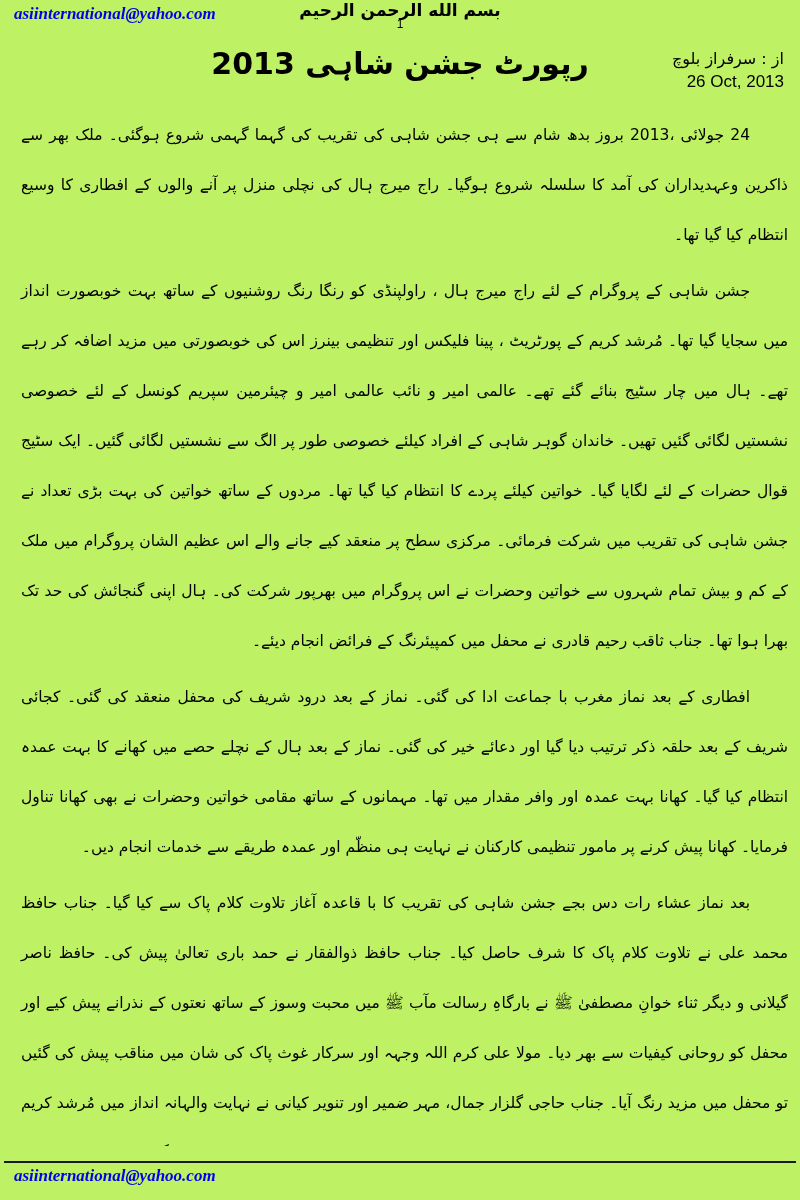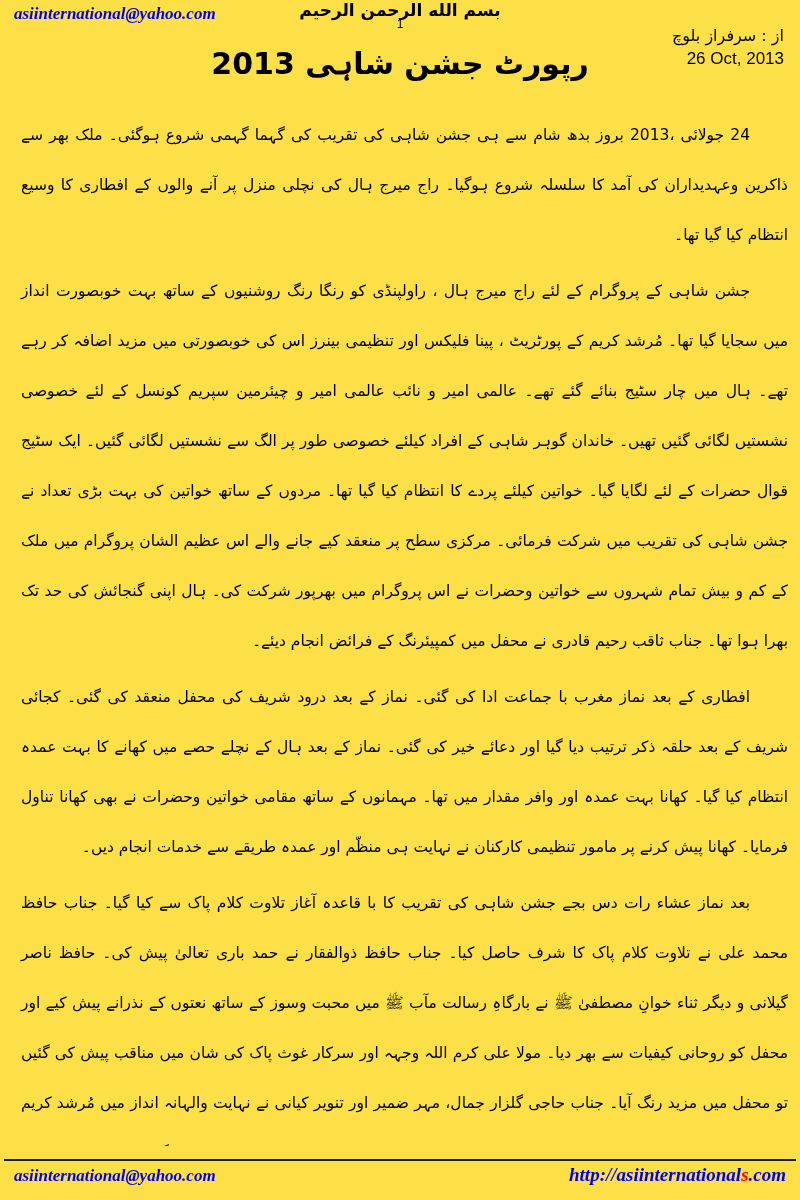--- a/index.html
+++ b/index.html
@@ -1,36 +1,36 @@
 <!DOCTYPE html>
 <html lang="ur" style="--link-blue: #0000ee; --accent-red: #ff0000; --text-black: #000000;"><head>
 <meta charset="utf-8">
 <style>
   * { box-sizing: border-box; }
   html,body { margin:0; padding:0; background:#e8e8e8; }
   .page {
     width:800px; height:1200px; margin:0 auto; position:relative;
-    background:#fde047; overflow:hidden;
+    background:#bef264; overflow:hidden;
     font-family:"DejaVu Sans", sans-serif; color:#000;
   }
   
   header { position:relative; height:106px; }
   .email-top {
     position:absolute; left:14px; top:4px;
     font-family:"Liberation Serif", serif; font-style:italic; font-weight:bold;
     font-size:17px; color:var(--link-blue); text-decoration:none; direction:ltr;
   }
   .bismillah-block { position:absolute; left:0; right:0; top:2px; text-align:center; direction:rtl; }
   .bismillah { font-size:17px; font-weight:bold; line-height:17px; }
   .page-number {
     font-family:"Liberation Sans", sans-serif; font-size:12px; line-height:10px;
     color:#000; direction:ltr;
   }
   .byline { position:absolute; right:16px; top:24px; text-align:right; }
-  .author { direction:rtl; font-size:16px; line-height:24px; }
+  .author { direction:rtl; font-size:16px; line-height:24px;margin-top:23px; }
   .date {
     direction:ltr; font-family:"Liberation Sans", sans-serif;
     font-size:17px; line-height:22px;
   }
   .title {
     position:absolute; left:0; right:0; top:44px; margin:0;
     text-align:center; direction:rtl;
     font-size:30px; font-weight:bold; line-height:40px;
   }
   
@@ -80,17 +80,16 @@
     <p>جشن شاہی کے پروگرام کے لئے راج میرج ہال ، راولپنڈی کو رنگا رنگ روشنیوں کے ساتھ بہت خوبصورت انداز میں سجایا گیا تھا۔ مُرشد کریم کے پورٹریٹ ، پینا فلیکس اور تنظیمی بینرز اس کی خوبصورتی میں مزید اضافہ کر رہے تھے۔ ہال میں چار سٹیج بنائے گئے تھے۔ عالمی امیر و نائب عالمی امیر و چیئرمین سپریم کونسل کے لئے خصوصی نشستیں لگائی گئیں تھیں۔ خاندان گوہر شاہی کے افراد کیلئے خصوصی طور پر الگ سے نشستیں لگائی گئیں۔ ایک سٹیج قوال حضرات کے لئے لگایا گیا۔ خواتین کیلئے پردے کا انتظام کیا گیا تھا۔ مردوں کے ساتھ خواتین کی بہت بڑی تعداد نے جشن شاہی کی تقریب میں شرکت فرمائی۔ مرکزی سطح پر منعقد کیے جانے والے اس عظیم الشان پروگرام میں ملک کے کم و بیش تمام شہروں سے خواتین وحضرات نے اس پروگرام میں بھرپور شرکت کی۔ ہال اپنی گنجائش کی حد تک بھرا ہوا تھا۔ جناب ثاقب رحیم قادری نے محفل میں کمپیئرنگ کے فرائض انجام دیئے۔</p>
     <p>افطاری کے بعد نماز مغرب با جماعت ادا کی گئی۔ نماز کے بعد درود شریف کی محفل منعقد کی گئی۔ کجائی شریف کے بعد حلقہ ذکر ترتیب دیا گیا اور دعائے خیر کی گئی۔ نماز کے بعد ہال کے نچلے حصے میں کھانے کا بہت عمدہ انتظام کیا گیا۔ کھانا بہت عمدہ اور وافر مقدار میں تھا۔ مہمانوں کے ساتھ مقامی خواتین وحضرات نے بھی کھانا تناول فرمایا۔ کھانا پیش کرنے پر مامور تنظیمی کارکنان نے نہایت ہی منظّم اور عمدہ طریقے سے خدمات انجام دیں۔</p>
     <p>بعد نماز عشاء رات دس بجے جشن شاہی کی تقریب کا با قاعدہ آغاز تلاوت کلام پاک سے کیا گیا۔ جناب حافظ محمد علی نے تلاوت کلام پاک کا شرف حاصل کیا۔ جناب حافظ ذوالفقار نے حمد باری تعالیٰ پیش کی۔ حافظ ناصر گیلانی و دیگر ثناء خوانِ مصطفیٰ ﷺ نے بارگاہِ رسالت مآب ﷺ میں محبت وسوز کے ساتھ نعتوں کے نذرانے پیش کیے اور محفل کو روحانی کیفیات سے بھر دیا۔ مولا علی کرم اللہ وجہہ اور سرکار غوث پاک کی شان میں مناقب پیش کی گئیں تو محفل میں مزید رنگ آیا۔ جناب حاجی گلزار جمال، مہر ضمیر اور تنویر کیانی نے نہایت والہانہ انداز میں مُرشد کریم کی شان میں قصائد پیش کیے تو شرکاء نے ان کا ساتھ دیا اور محفل میں وجدانی کیفیات چھا گئیں۔ محفل میں بہت روحانیت اور رنگ نظر آیا۔</p>
 
   </main>
 
   <footer>
     <div class="rule"></div>
     <div class="footer-row">
       <a href="#" class="email-bottom">asiinternational@yahoo.com</a>
-      <a href="#" class="website"><span>http://asiinternational</span><span class="red">s</span><span>.com</span></a>
     </div>
   </footer>
 
 </div>
 
 </body></html>

